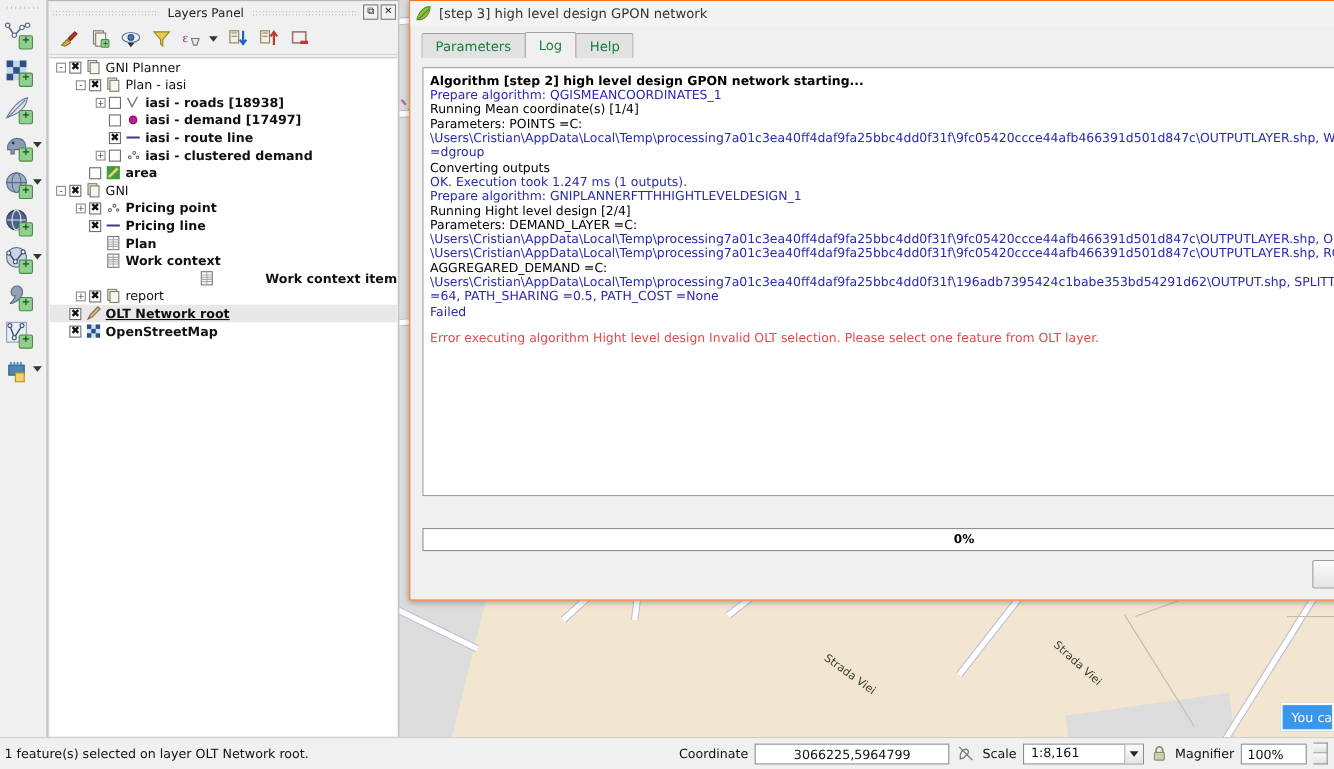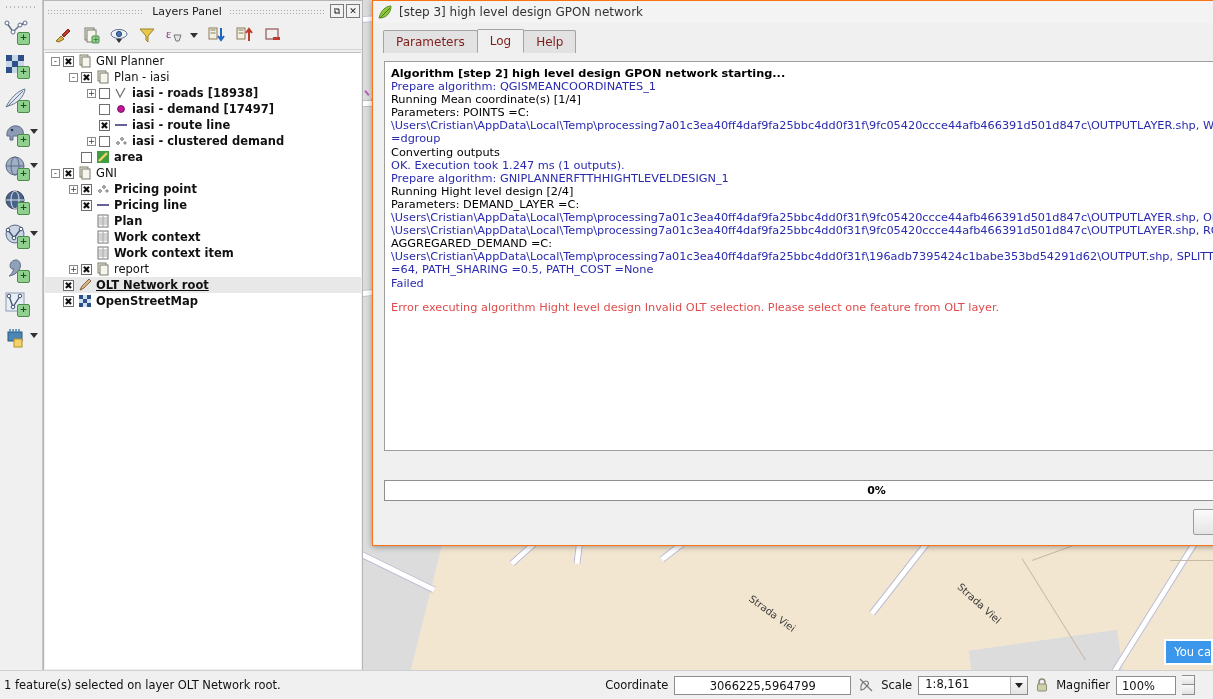--- a/index.html
+++ b/index.html
@@ -50,42 +50,42 @@
   .lbl.thin{font-weight:normal;}
   .lbl.ul{text-decoration:underline;}
   
   #dialog{position:absolute;left:372px;top:0;width:1009px;height:546px;background:#f0f0f0;border:1px solid #f97316;
      box-shadow:0 1px 6px rgba(0,0,0,.35);box-sizing:border-box;}
   #dlg-titlebar{height:22px;background:#f3f3f3;display:flex;align-items:center;padding:0 4px;}
   #dlg-title{font-size:12px;color:#333;margin-left:6px;flex:1;}
   .dlg-sysbtn{width:34px;height:20px;text-align:center;line-height:20px;color:#888;font-size:14px;}
   #dlg-tabsrow{height:30px;display:flex;align-items:flex-end;padding:0 10px;position:relative;}
   .tab{border:1px solid #a3a3a3;border-bottom:none;background:#e2e2e2;padding:4px 12px 4px 12px;font-size:12px;
-     margin-right:-1px;border-radius:2px 2px 0 0;color:#7f1d1d;}
+     margin-right:-1px;border-radius:2px 2px 0 0;color:#15803d;}
   .tab.active{background:#f0f0f0;border-bottom:1px solid #f0f0f0;position:relative;z-index:2;}
   #batch-btn{position:absolute;right:10px;bottom:2px;border:1px solid #9c9c9c;background:linear-gradient(#fbfbfb,#e6e6e6);
      padding:4px 9px;font-size:11.5px;border-radius:2px;}
   #log-box{position:absolute;left:11px;top:60px;right:11px;height:390px;background:#fff;border:1px solid #9e9e9e;overflow:hidden;
      padding:5px 6px;box-sizing:border-box;}
   .log-line{font-size:11.3px;line-height:13.1px;white-space:nowrap;font-family:"DejaVu Sans","Liberation Sans",sans-serif;}
   .log-blue{color:#2a2ab0;}
   .log-black{color:#000;}
   .log-bold{font-weight:bold;color:#000;}
   .log-err{color:#e24b4b;margin-top:11px;}
   #progress-wrap{position:absolute;left:11px;top:479px;right:11px;height:21px;border:1px solid #8f8f8f;background:#fff;
      box-sizing:border-box;display:flex;align-items:center;justify-content:center;}
   #progress-text{font-size:11px;font-weight:bold;color:#000;}
   #dlg-buttons{position:absolute;right:11px;bottom:10px;display:flex;gap:8px;}
   .dlg-btn{width:82px;height:24px;border:1px solid #9c9c9c;background:linear-gradient(#fbfbfb,#e4e4e4);
      font-size:11.5px;border-radius:2px;display:flex;align-items:center;justify-content:center;color:#111;}
   
   #statusbar{position:absolute;left:0;bottom:0;width:1213px;height:28px;background:#f0f0f0;border-top:1px solid #cfcfcf;
      display:flex;align-items:center;}
   #status-msg{font-size:11.5px;color:#111;margin-left:4px;}
-  #status-right{margin-left:auto;display:flex;align-items:center;gap:6px;padding-right:18px;}
+  #status-right{margin-left:auto;display:flex;align-items:center;gap:6px;padding-right:6px;}
   .sb-label{font-size:11.5px;color:#111;}
   .sb-field{border:1px solid #8d8d8d;background:#fff;height:19px;line-height:19px;font-size:11.5px;text-align:center;
      box-sizing:border-box;color:#111;}
   .sb-combo{border:1px solid #8d8d8d;background:#fff;height:19px;display:flex;align-items:flex-start;box-sizing:border-box;}
   .sb-combo .val{font-size:11.5px;padding:0 6px;flex:1;color:#111;}
   .sb-combo .arrow{width:16px;height:17px;border-left:1px solid #b5b5b5;background:linear-gradient(#fafafa,#e4e4e4);
      display:flex;align-items:center;justify-content:center;}
   .sb-combo .arrow i{width:0;height:0;border-left:4px solid transparent;border-right:4px solid transparent;border-top:5px solid #222;display:block;}
   .spin{width:13px;height:19px;border:1px solid #8d8d8d;border-left:none;background:linear-gradient(#fafafa,#e2e2e2);box-sizing:border-box;}
   #tooltip-banner{position:absolute;right:0;bottom:34px;height:22px;background:#3b97ec;border:2px solid #fff;
@@ -401,21 +401,21 @@
             <g stroke="#aaa">
               <line x1="2" y1="4" x2="12" y2="4"></line>
               <line x1="2" y1="6" x2="12" y2="6"></line>
               <line x1="2" y1="8" x2="12" y2="8"></line>
               <line x1="2" y1="10" x2="12" y2="10"></line>
               <line x1="7" y1="1" x2="7" y2="13"></line>
             </g>
           </svg></span>
         <span class="lbl">Work context</span>
       </div>
-      <div class="tree-row" style="padding-left: 24px;">
+      <div class="tree-row" style="padding-left: 24px; justify-content: space-between;">
         <span class="expander-spacer"></span>
         <span class="expander-spacer" style="width: 11px; margin-right: 4px;"></span>
         <span class="lyr-ico"><svg width="14" height="14" viewBox="0 0 14 14">
             <rect x="2" y="1" width="10" height="12" fill="#fbfbfb" stroke="#777"></rect>
             <g stroke="#aaa">
               <line x1="2" y1="4" x2="12" y2="4"></line>
               <line x1="2" y1="6" x2="12" y2="6"></line>
               <line x1="2" y1="8" x2="12" y2="8"></line>
               <line x1="2" y1="10" x2="12" y2="10"></line>
               <line x1="7" y1="1" x2="7" y2="13"></line>

